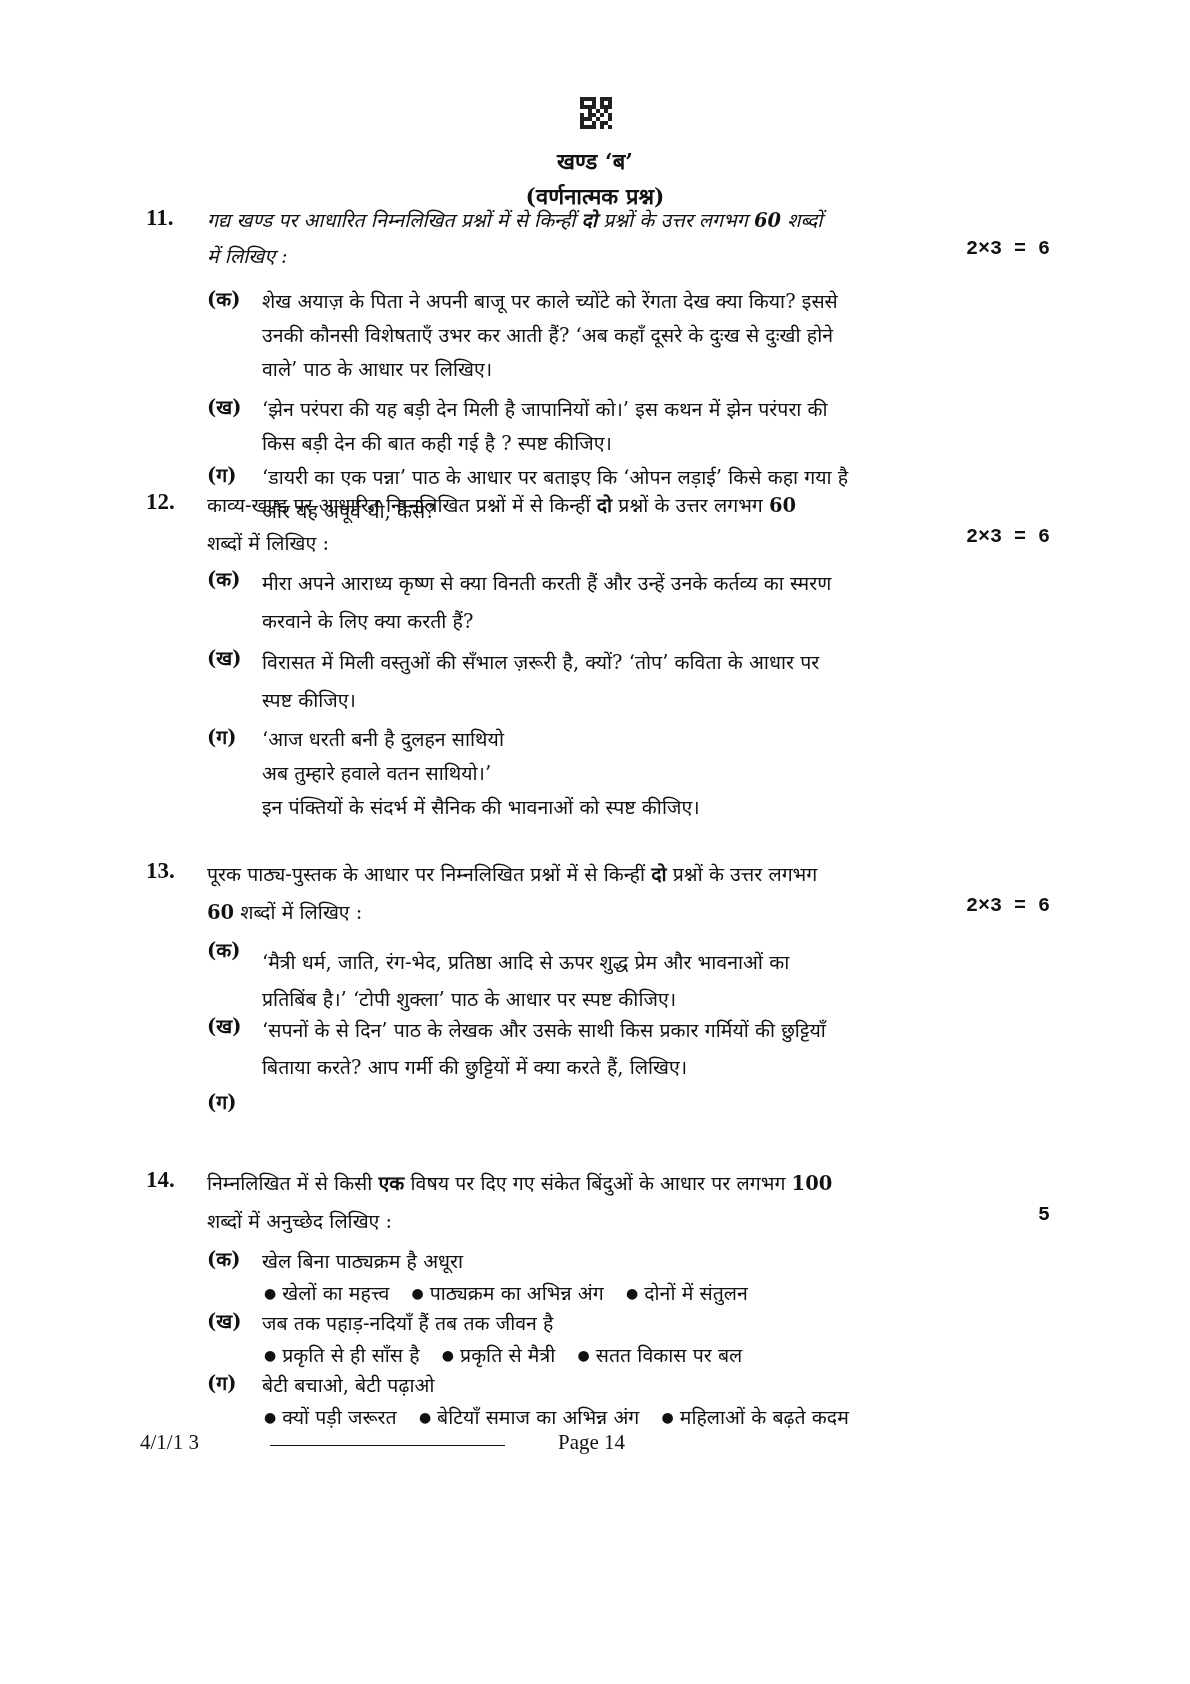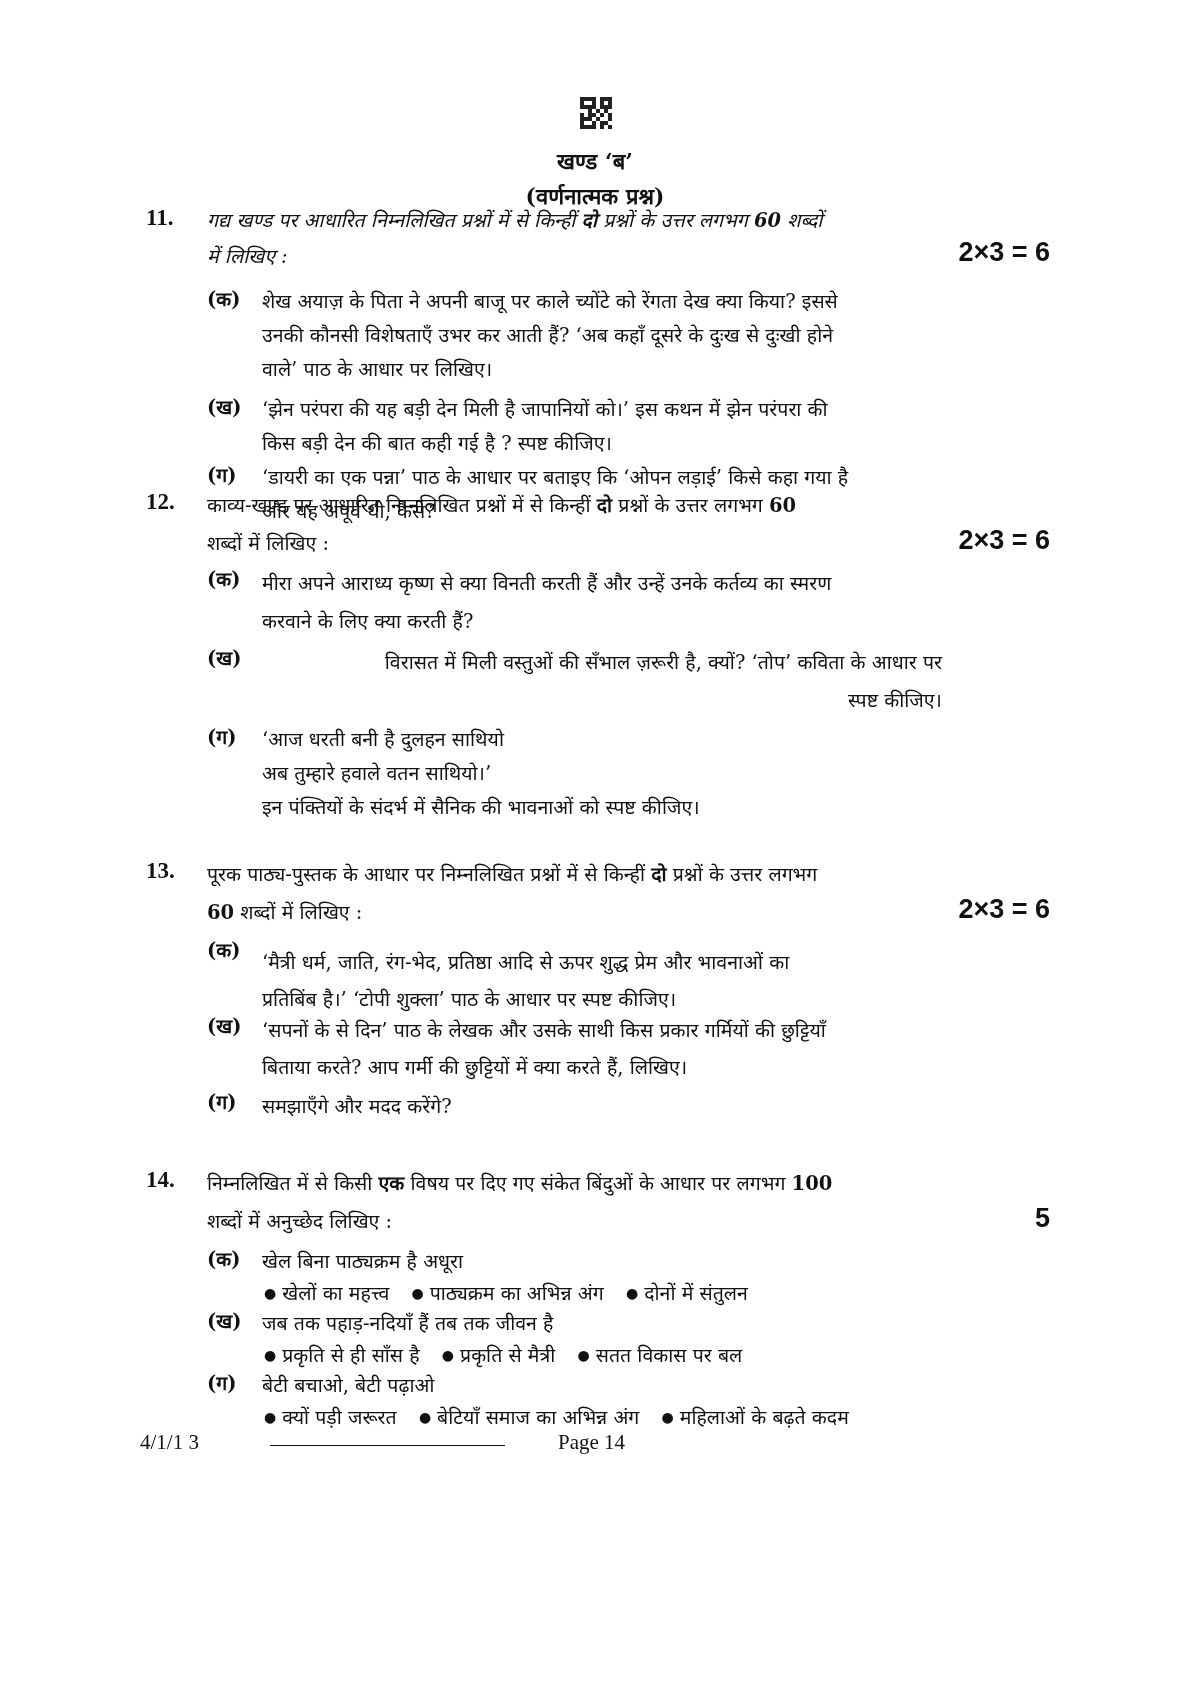--- a/index.html
+++ b/index.html
@@ -28,21 +28,21 @@
   .qnum {
     position: absolute; left: 146px; font-weight: bold;
     font-family: "Liberation Serif", serif; font-size: 23px;
   }
   .qtext {
     position: absolute; left: 207px; width: 730px; line-height: 36px;
   }
   .qtext b { font-weight: bold; }
   .marks {
     position: absolute; right: 140px; font-weight: bold;
-    font-family: Liberation Sans, sans-serif; font-size: 27px;
+    font-family: Liberation Mono, monospace; font-size: 20px;
   }
 
   .sub { position: absolute; left: 207px; width: 730px; }
   .sub-label { position: absolute; left: 0; font-weight: bold; }
   .sub-text { position: absolute; left: 55px; width: 680px; line-height: 34px; }
   .line { display: block; white-space: nowrap; }
 
   .points { position: absolute; left: 264px; white-space: nowrap; }
   .points .pt { margin-right: 16px; }
   .points .dot { font-size: 14px; vertical-align: 2px; margin-right: 6px; }
@@ -168,21 +168,21 @@
     <div class="marks" style="top:36px;">2×3 = 6</div>
     <div class="sub" style="top:76px;">
       <span class="sub-label">(क)</span>
       <div class="sub-text" style="line-height:38px;">
         <span class="line">मीरा अपने आराध्य कृष्ण से क्या विनती करती हैं और उन्हें उनके कर्तव्य का स्मरण</span>
         <span class="line">करवाने के लिए क्या करती हैं?</span>
       </div>
     </div>
     <div class="sub" style="top:155px;">
       <span class="sub-label">(ख)</span>
-      <div class="sub-text" style="line-height:38px;text-align:right;">
+      <div class="sub-text" style="line-height:38px;">
         <span class="line">विरासत में मिली वस्तुओं की सँभाल ज़रूरी है, क्यों? ‘तोप’ कविता के आधार पर</span>
         <span class="line">स्पष्ट कीजिए।</span>
       </div>
     </div>
     <div class="sub" style="top:234px;">
       <span class="sub-label">(ग)</span>
       <div class="sub-text" style="line-height:34px;">
         <span class="line">‘आज धरती बनी है दुलहन साथियो</span>
         <span class="line">अब तुम्हारे हवाले वतन साथियो।’</span>
         <span class="line">इन पंक्तियों के संदर्भ में सैनिक की भावनाओं को स्पष्ट कीजिए।</span>
@@ -207,21 +207,20 @@
     <div class="sub" style="top:154px;">
       <span class="sub-label">(ख)</span>
       <div class="sub-text" style="line-height:37px;">
         <span class="line">‘सपनों के से दिन’ पाठ के लेखक और उसके साथी किस प्रकार गर्मियों की छुट्टियाँ</span>
         <span class="line">बिताया करते? आप गर्मी की छुट्टियों में क्या करते हैं, लिखिए।</span>
       </div>
     </div>
     <div class="sub" style="top:230px;">
       <span class="sub-label">(ग)</span>
       <div class="sub-text" style="line-height:37px;">
-        <span class="line">समझाएँगे और मदद करेंगे?</span>
       </div>
     </div>
   </div>
 
   <div class="q" style="top:1167px;">
     <div class="qnum" style="top:0;">14.</div>
     <div class="qtext" style="top:-2px;line-height:38px;">
       <span class="line">निम्नलिखित में से किसी <b>एक</b> विषय पर दिए गए संकेत बिंदुओं के आधार पर लगभग <b>100</b></span>
       <span class="line">शब्दों में अनुच्छेद लिखिए :</span>
     </div>

